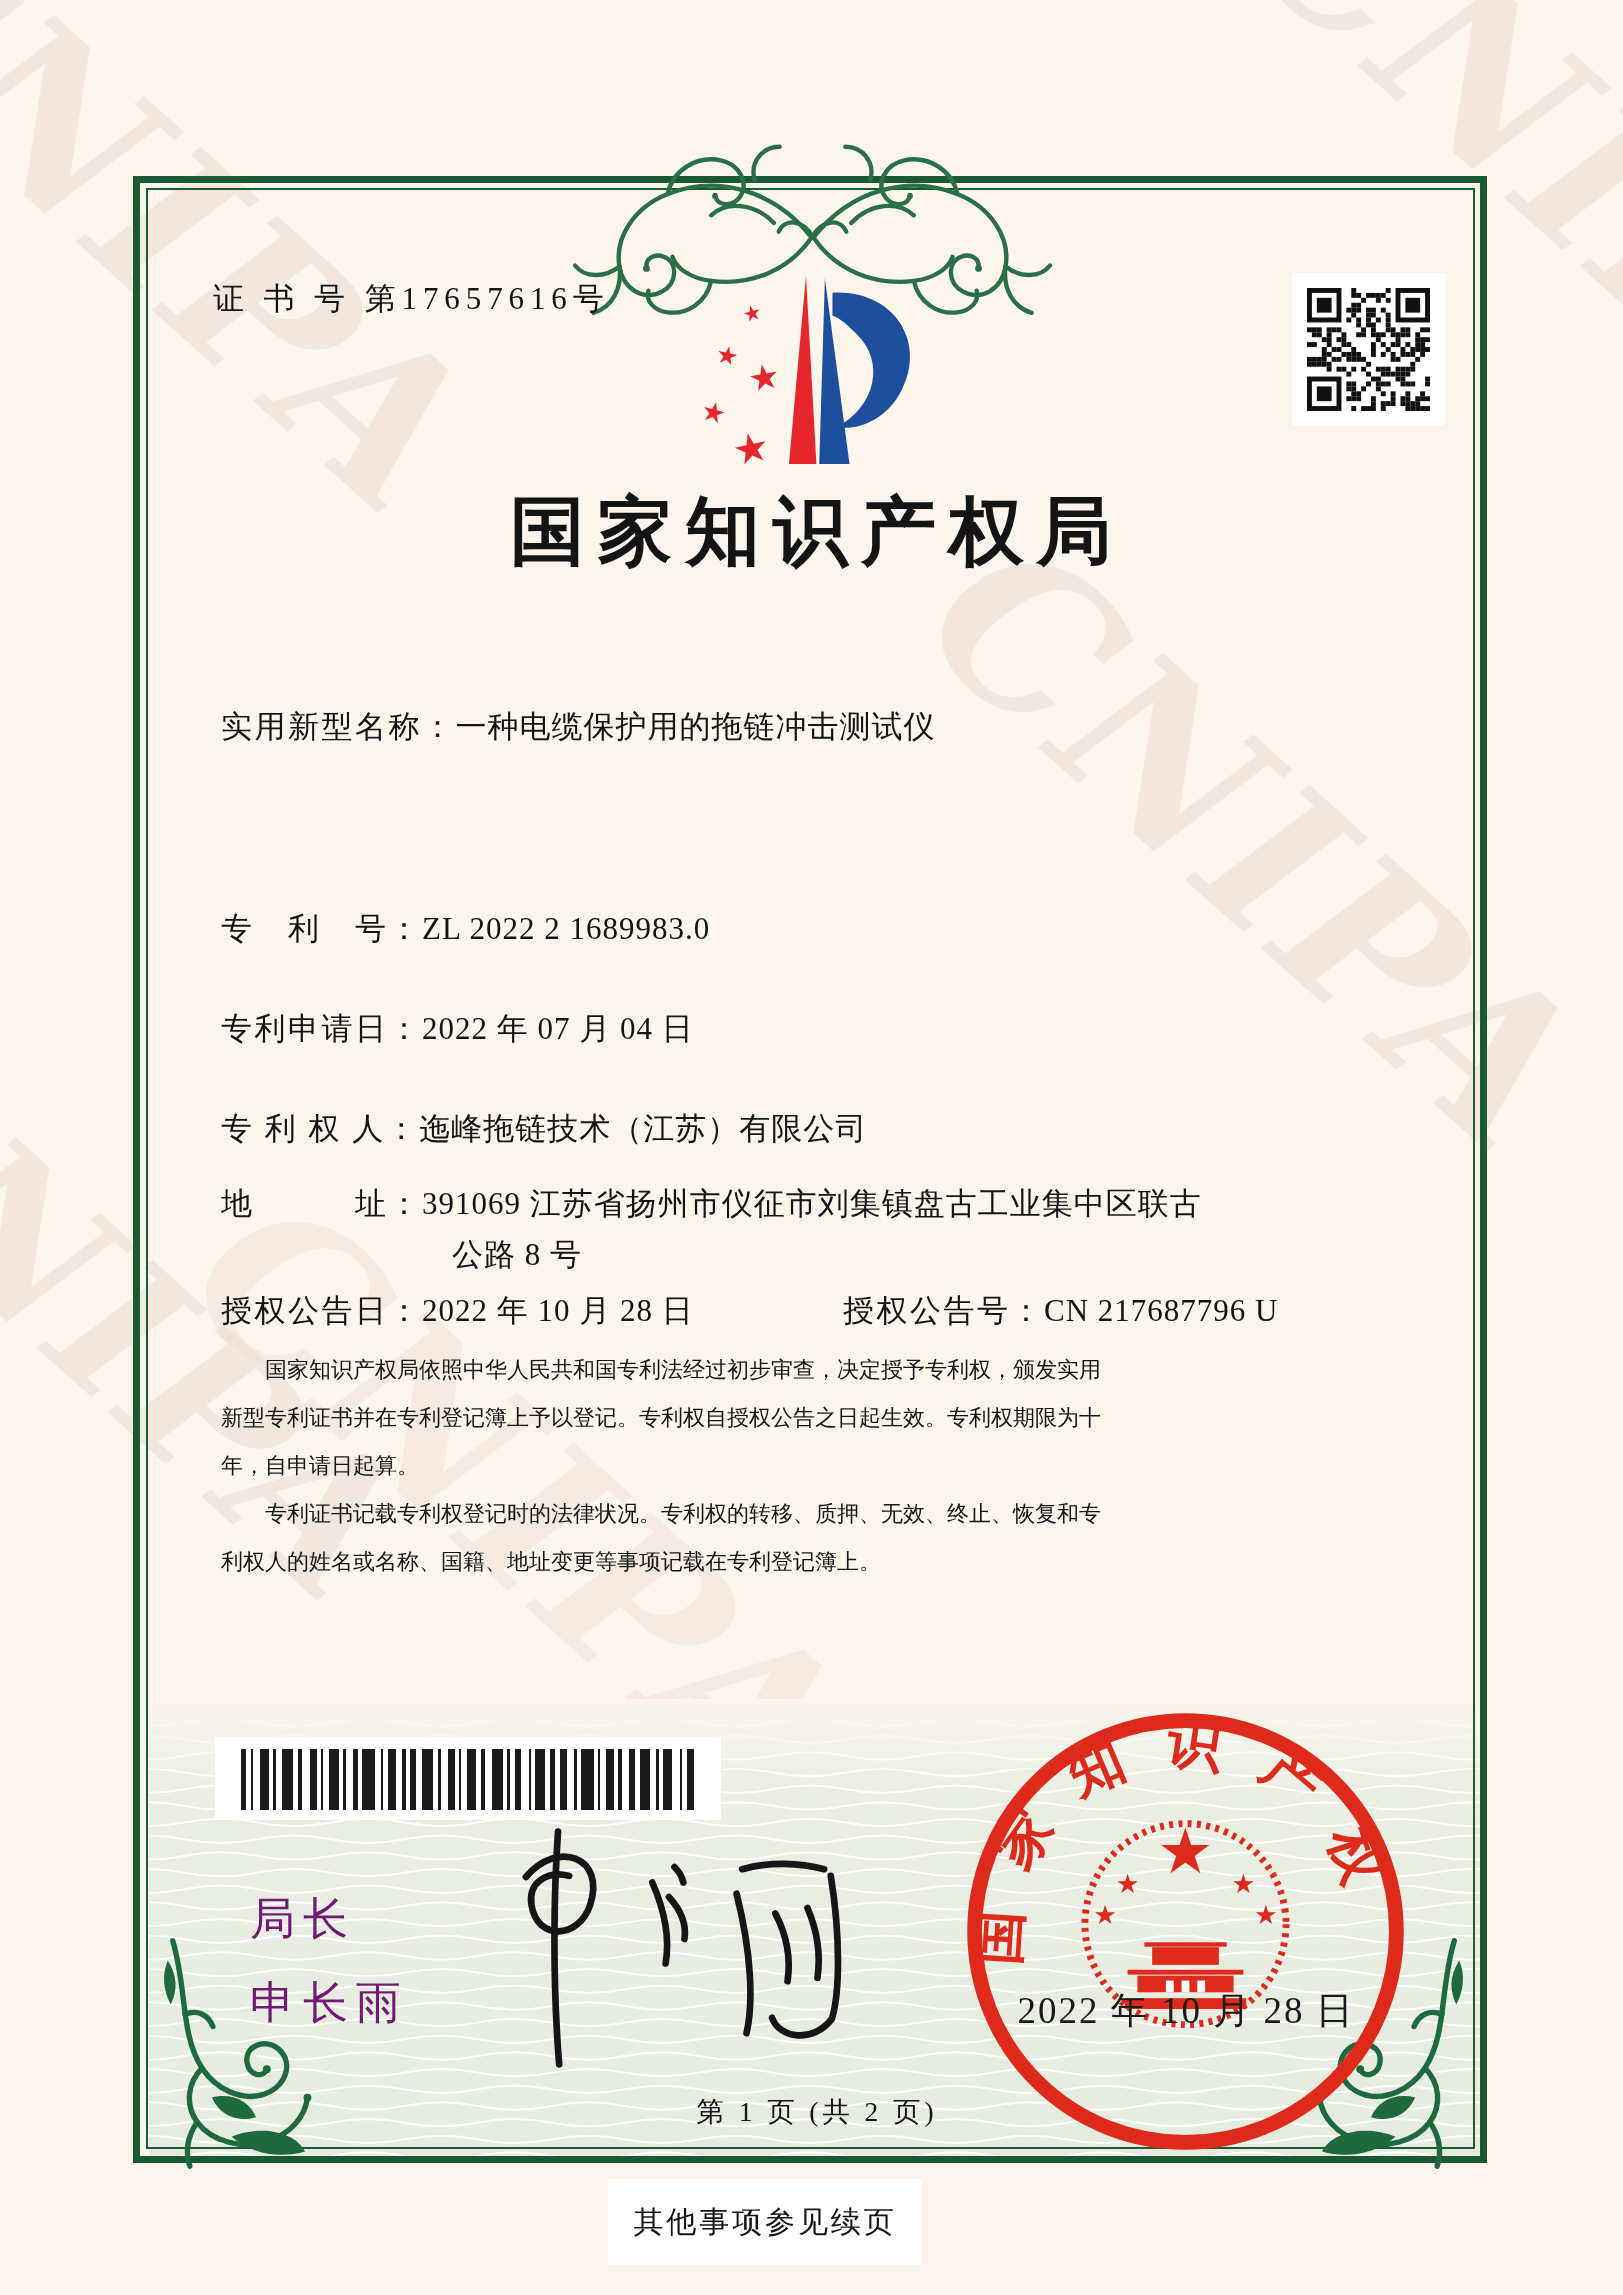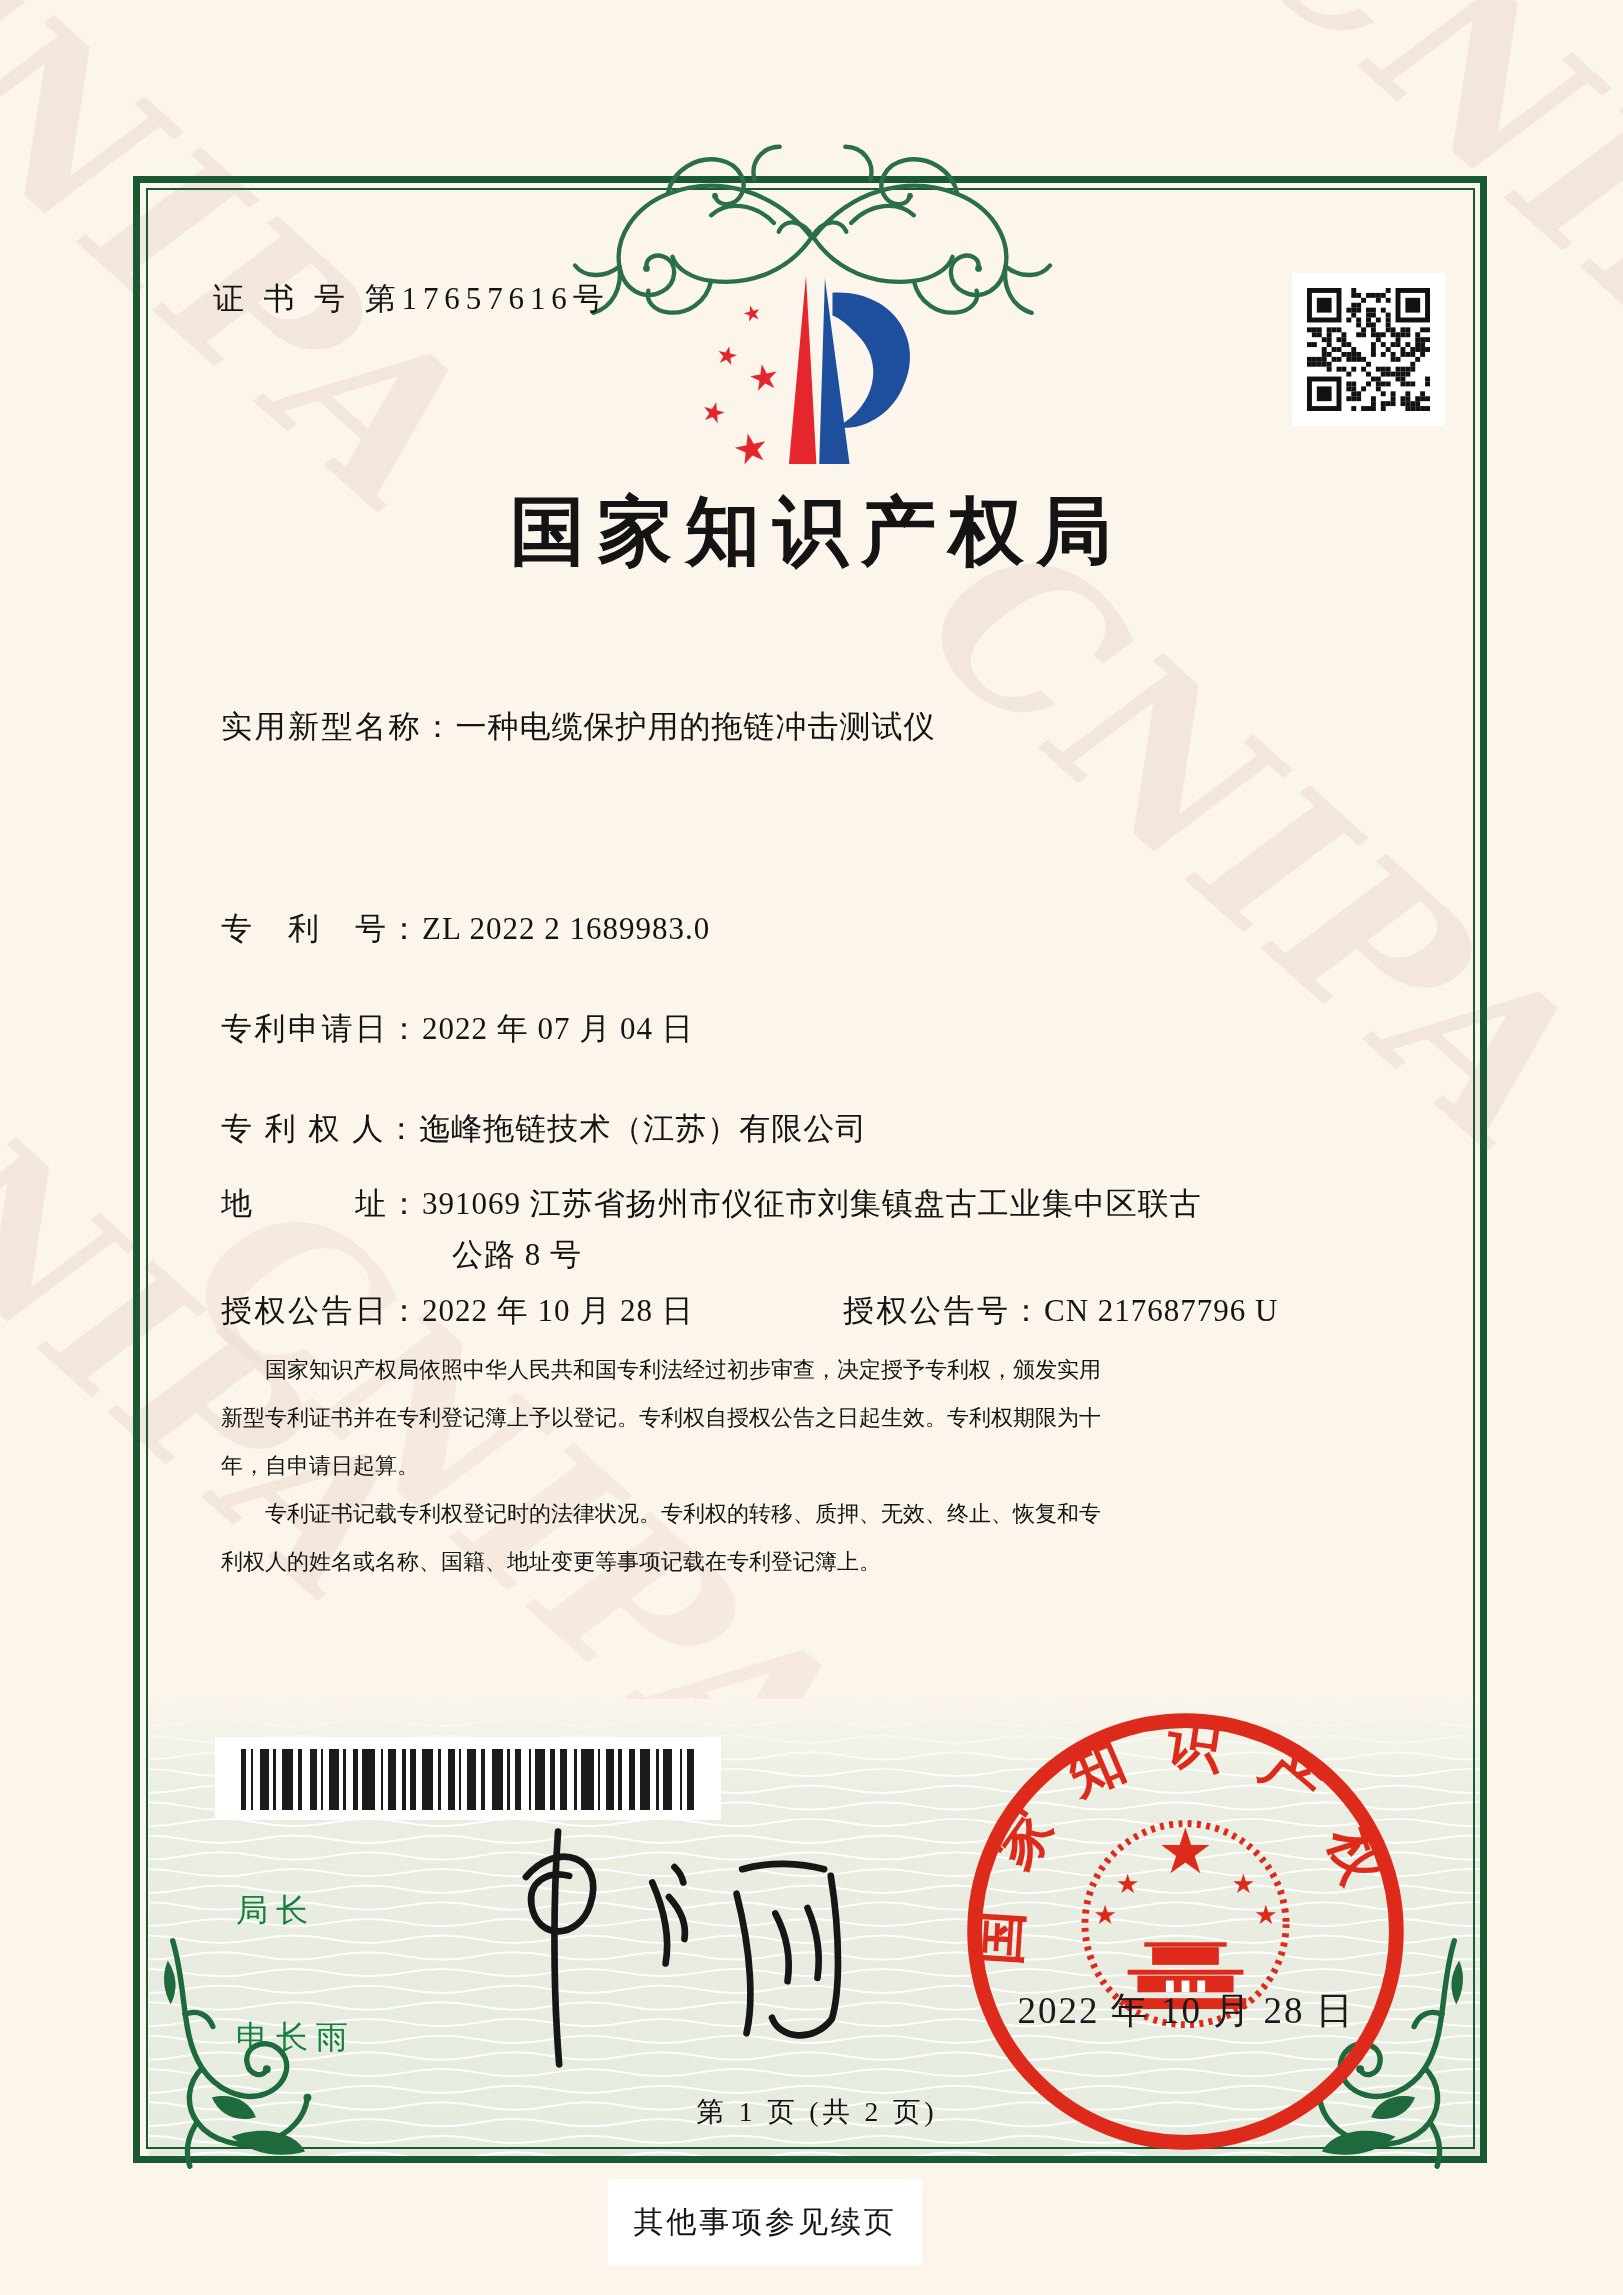--- a/index.html
+++ b/index.html
@@ -54,23 +54,23 @@
   .body-text{position:absolute;left:221px;top:1346px;width:1266px;font-size:22px;z-index:3;}
   .body-line{height:48px;line-height:48px;white-space:nowrap;}
   .indent{text-indent:2em;}
 
   
   .barcode-strip{position:absolute;left:215px;top:1737px;width:506px;height:83px;background:#ffffff;z-index:3;}
   .barcode{position:absolute;left:25.5px;top:11.8px;width:460px;height:61px;overflow:hidden;font-size:0;}
   .barcode span{display:inline-block;height:61px;background:#1b1b1b;vertical-align:top;}
 
   
-  .sig-label{position:absolute;left:236px;font-size:32px;letter-spacing:7.9px;z-index:3;
-             font-family:"Liberation Sans","DejaVu Sans",sans-serif;color:#15803d;}
-  .sl1{top:1889px;} .sl2{top:1973px;margin-top:43px;}
+  .sig-label{position:absolute;left:250px;font-size:45px;letter-spacing:7.9px;z-index:3;
+             font-family:"Liberation Sans","DejaVu Sans",sans-serif;color:#701a75;}
+  .sl1{top:1889px;} .sl2{top:1973px;}
   .signature{position:absolute;left:491px;top:1816px;width:378px;height:255px;z-index:3;}
 
   
   .seal{position:absolute;left:955px;top:1701px;width:461px;height:461px;z-index:4;}
   .seal-date{position:absolute;left:960px;top:1986px;width:452px;text-align:center;
              font-size:37px;letter-spacing:2px;color:#1a1a1a;z-index:5;white-space:nowrap;}
 
   
   .page-info{position:absolute;left:147px;width:1340px;top:2094px;text-align:center;
              font-size:27.5px;letter-spacing:3.9px;z-index:3;}

